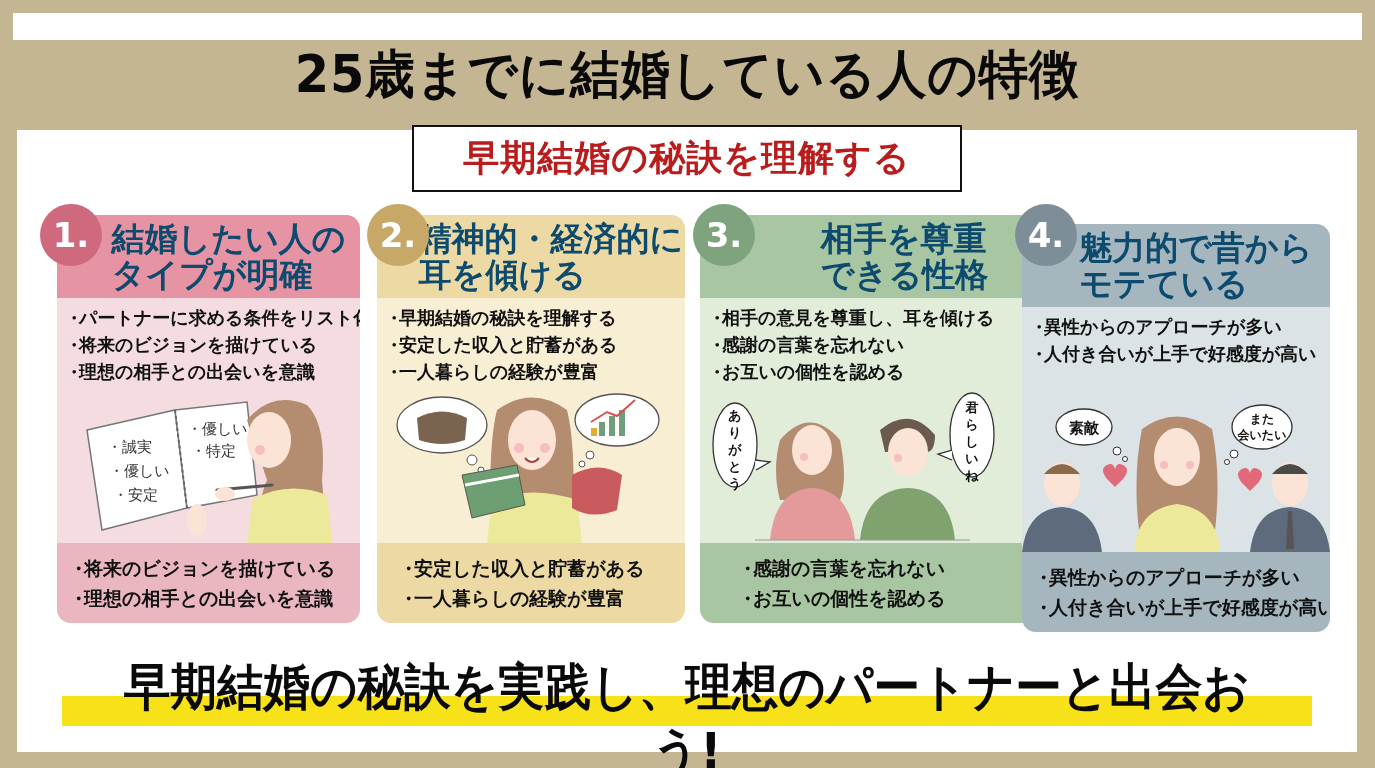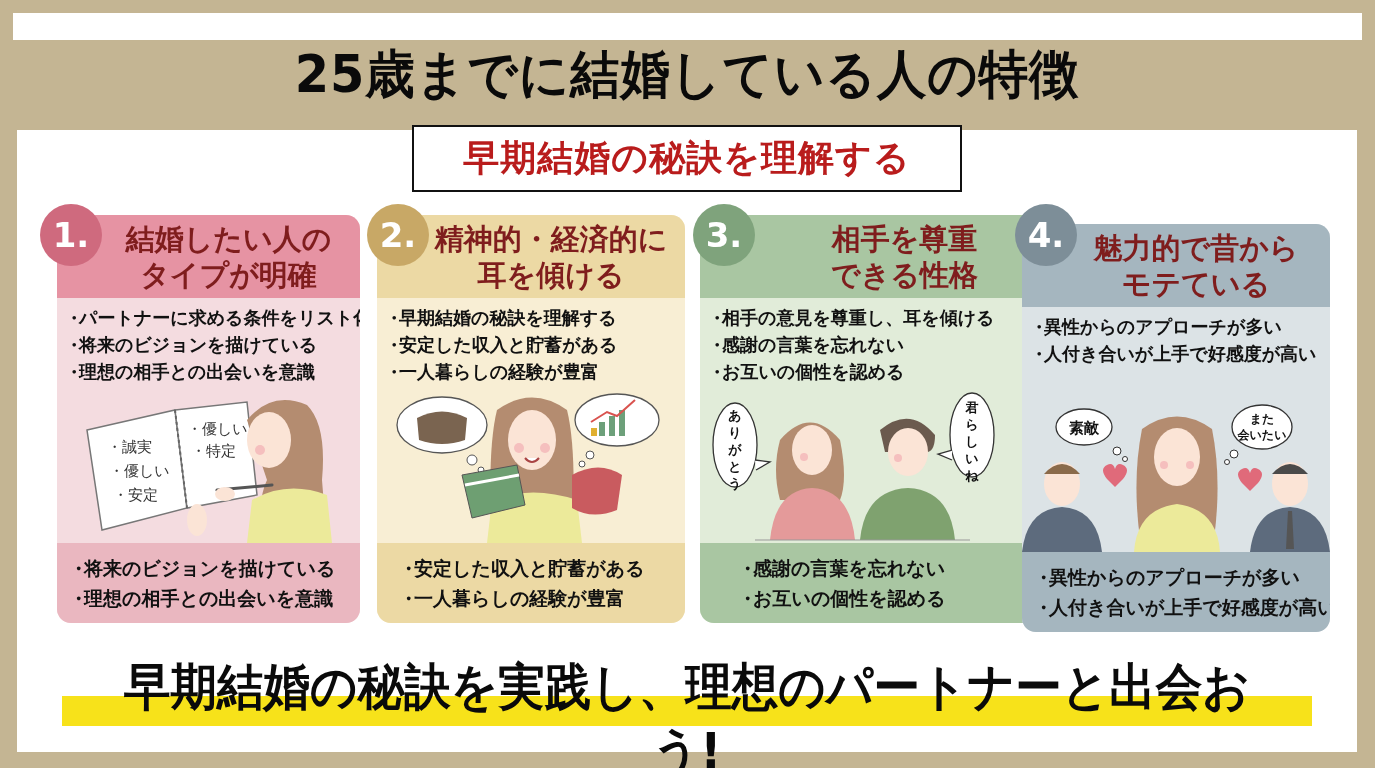--- a/index.html
+++ b/index.html
@@ -40,22 +40,22 @@
   .card {
     position: absolute; top: 215px; height: 408px;
     border-radius: 14px; overflow: hidden;
   }
   .card-header {
     position: absolute; left: 0; top: 0; right: 0; height: 83px;
     display: flex; align-items: center; justify-content: center;
     padding-left: 40px;
   }
   .card-title {
-    font-size: 29px; font-weight: bold; line-height: 36px; text-align: center;
-    color: #7f1d1d; white-space: pre-line;
+    font-size: 33px; font-weight: bold; line-height: 36px; text-align: left;
+    color: #0c4a6e; white-space: pre-line;
   }
   .card-list {
     position: absolute; left: 0; right: 0; top: 83px; height: 92px;
     padding: 6px 0 0 8px;
   }
   .card-list li {
     list-style: none; font-size: 18px; font-weight: bold; line-height: 27px;
     color: #111; white-space: nowrap;
   }
   .card-list li::before { content: "・"; margin-right: -4px; }

